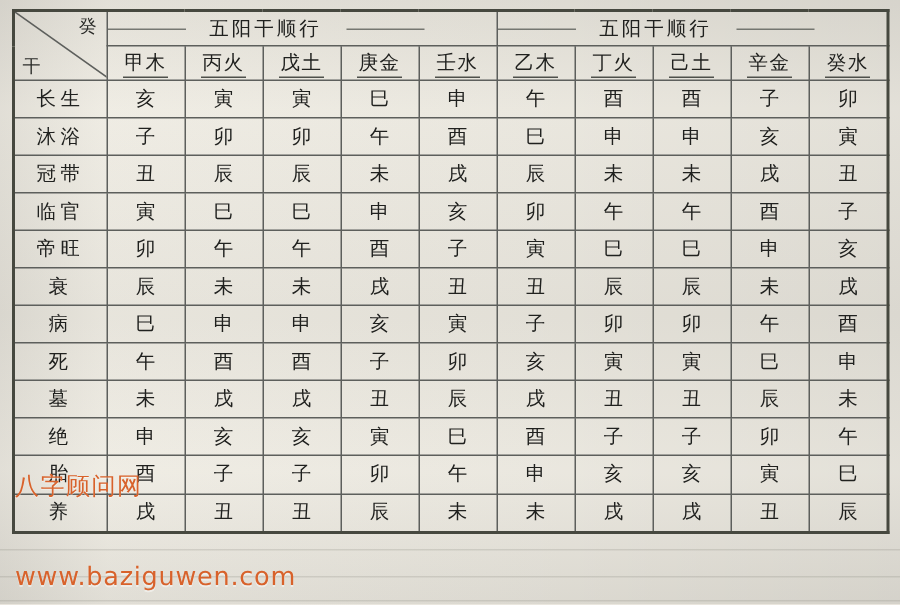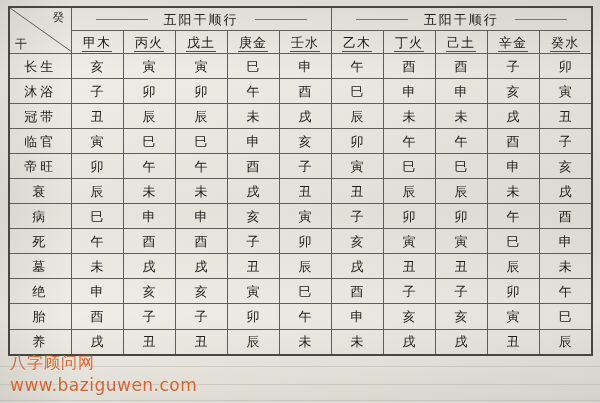--- a/index.html
+++ b/index.html
@@ -74,21 +74,20 @@
   .grouphead {
     font-size: 15px;
     letter-spacing: 2px;
     color: #222320;
     height: 22px;
     position: relative;
   }
   .grouphead .inner {
     display: flex;
     align-items: center;
-    justify-content: center;
     gap: 16px;
   }
   .grouphead .rule {
     display: inline-block;
     width: 52px;
     height: 1px;
     background: #5a5c57;
     opacity: .8;
   }
   .stemhead {
@@ -122,20 +121,21 @@
     font-family: "DejaVu Sans", "Liberation Sans", sans-serif;
     text-shadow: 0 1px 0 rgba(255,255,255,0.45);
   }
   #watermark .site {
     font-size: 16px;
     letter-spacing: 1px;
   }
   #watermark .url {
     font-size: 17px;
     letter-spacing: .5px;
+    margin-top: 39px;
   }
   
   .scanline {
     position: absolute;
     left: 0;
     width: 600px;
     height: 1px;
     background: rgba(120,120,110,0.20);
   }
 </style>

